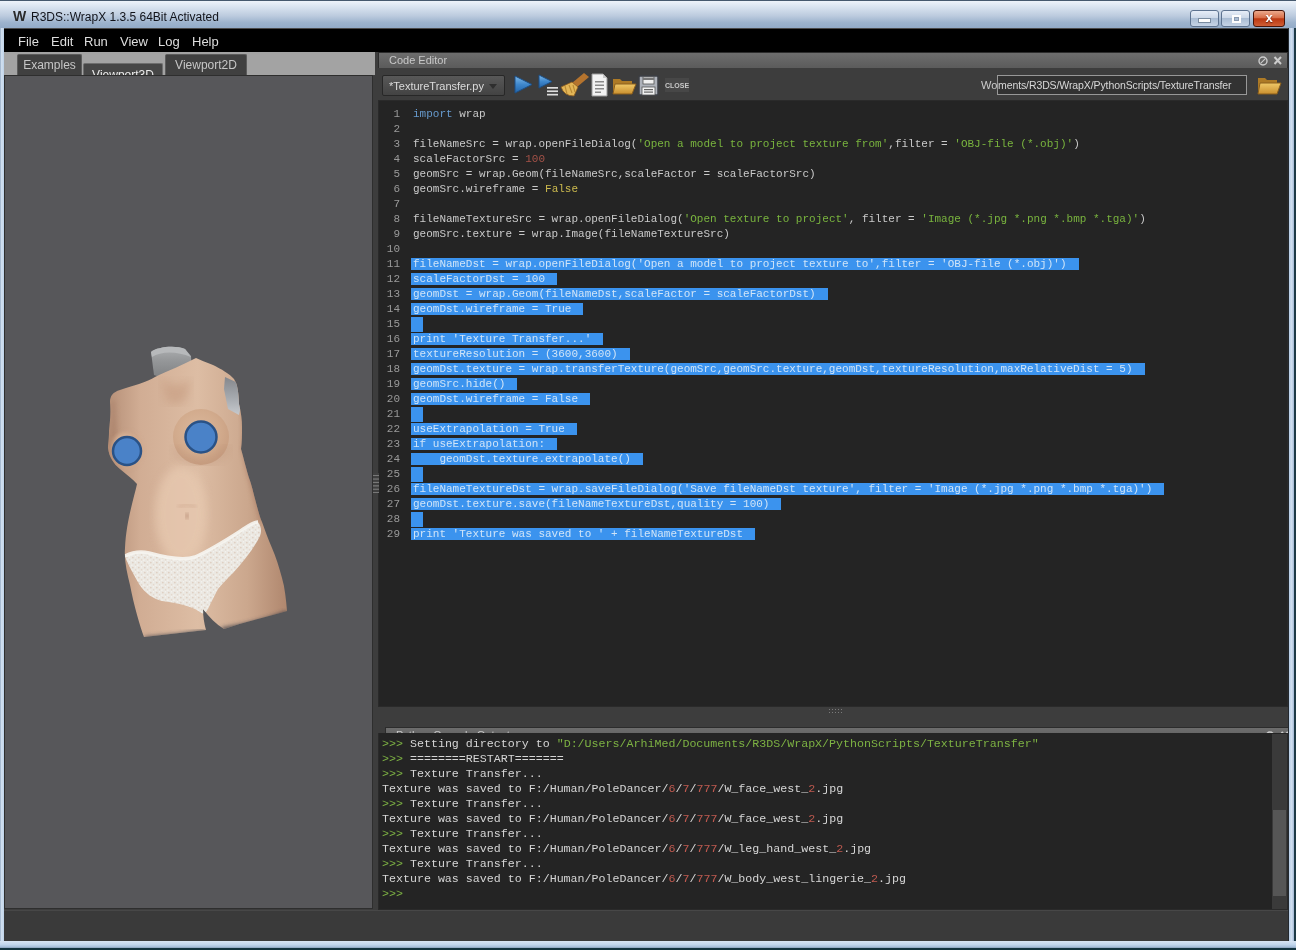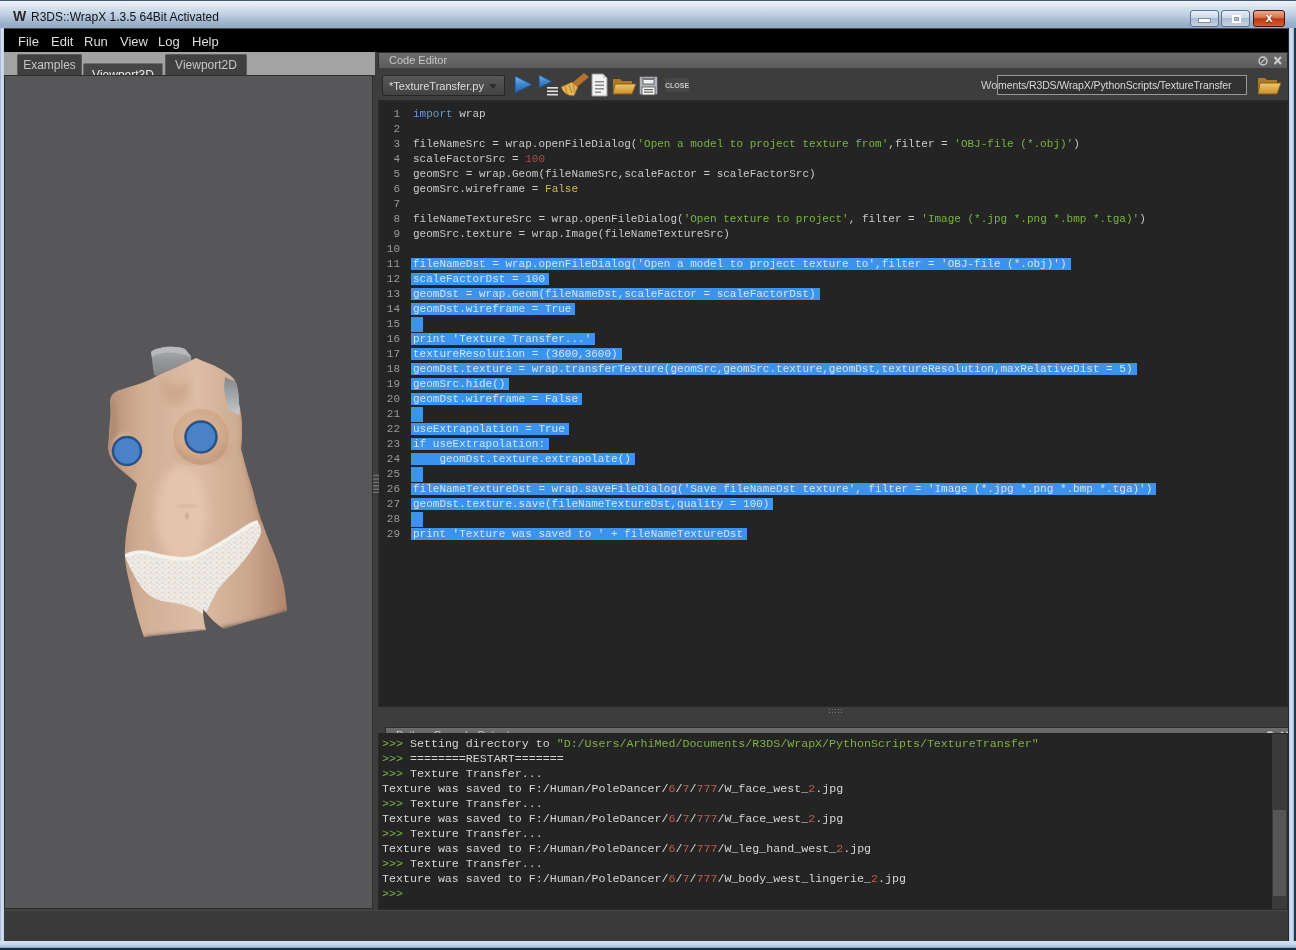--- a/index.html
+++ b/index.html
@@ -64,21 +64,21 @@
 #gutter { position:absolute; left:378px; top:100px; width:27px; height:607px; background:#343434;
   border-right:1px solid #2a2a2a; }
 #gutternums { position:absolute; left:378px; top:107px; width:22px; font-family:"Liberation Mono",monospace;
   font-size:11px; line-height:15px; color:#9a9a9a; text-align:right; white-space:pre; }
 #code { position:absolute; left:413px; top:107px; font-family:"Liberation Mono",monospace;
   font-size:11px; line-height:15px; color:#cacaca; white-space:pre; }
 .k { color:#6699cc; }
 .s { color:#79b43e; }
 .n { color:#a55248; }
 .b { color:#ccba4e; }
-.sel { background:#3b93ee; color:#cfe4f8; padding-right:4px; margin-left:-2.5px; padding-left:2.5px; }
+.sel { background:#3b93ee; color:#cfe4f8; padding-right:12px; margin-left:-2.5px; padding-left:2.5px; }
 .sele { background:#3b93ee; display:inline-block; width:12px; height:15px; margin-left:-2.5px; vertical-align:top; }
 
 #splitter { position:absolute; left:378px; top:707px; width:910px; height:10px; background:#3d3d3d; }
 #grip { position:absolute; left:828px; top:708px; width:16px; height:5px;
   background-image:radial-gradient(circle, #7b7b7b 0.9px, transparent 1px); background-size:3px 3px; }
 
 #consarea { position:absolute; left:378px; top:733px; width:910px; height:177px;
   background:#242424; border:1px solid #2a2a2a; border-top:none; overflow:hidden; }
 #constext { position:absolute; left:382px; top:736px; font-family:"Liberation Mono",monospace;
   font-size:11.65px; line-height:15px; color:#d6d6d6; white-space:pre; }

